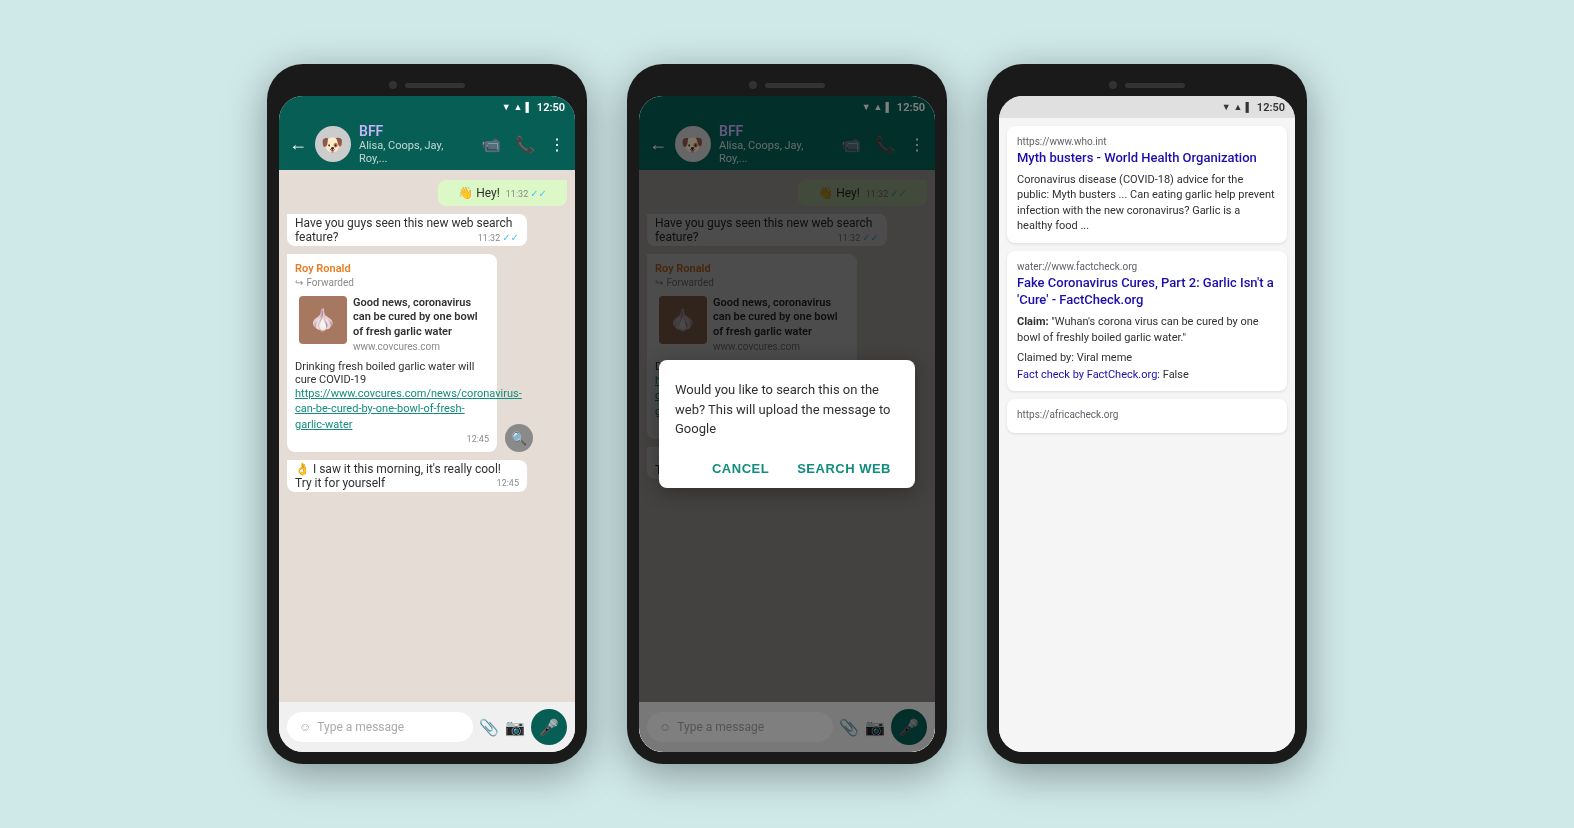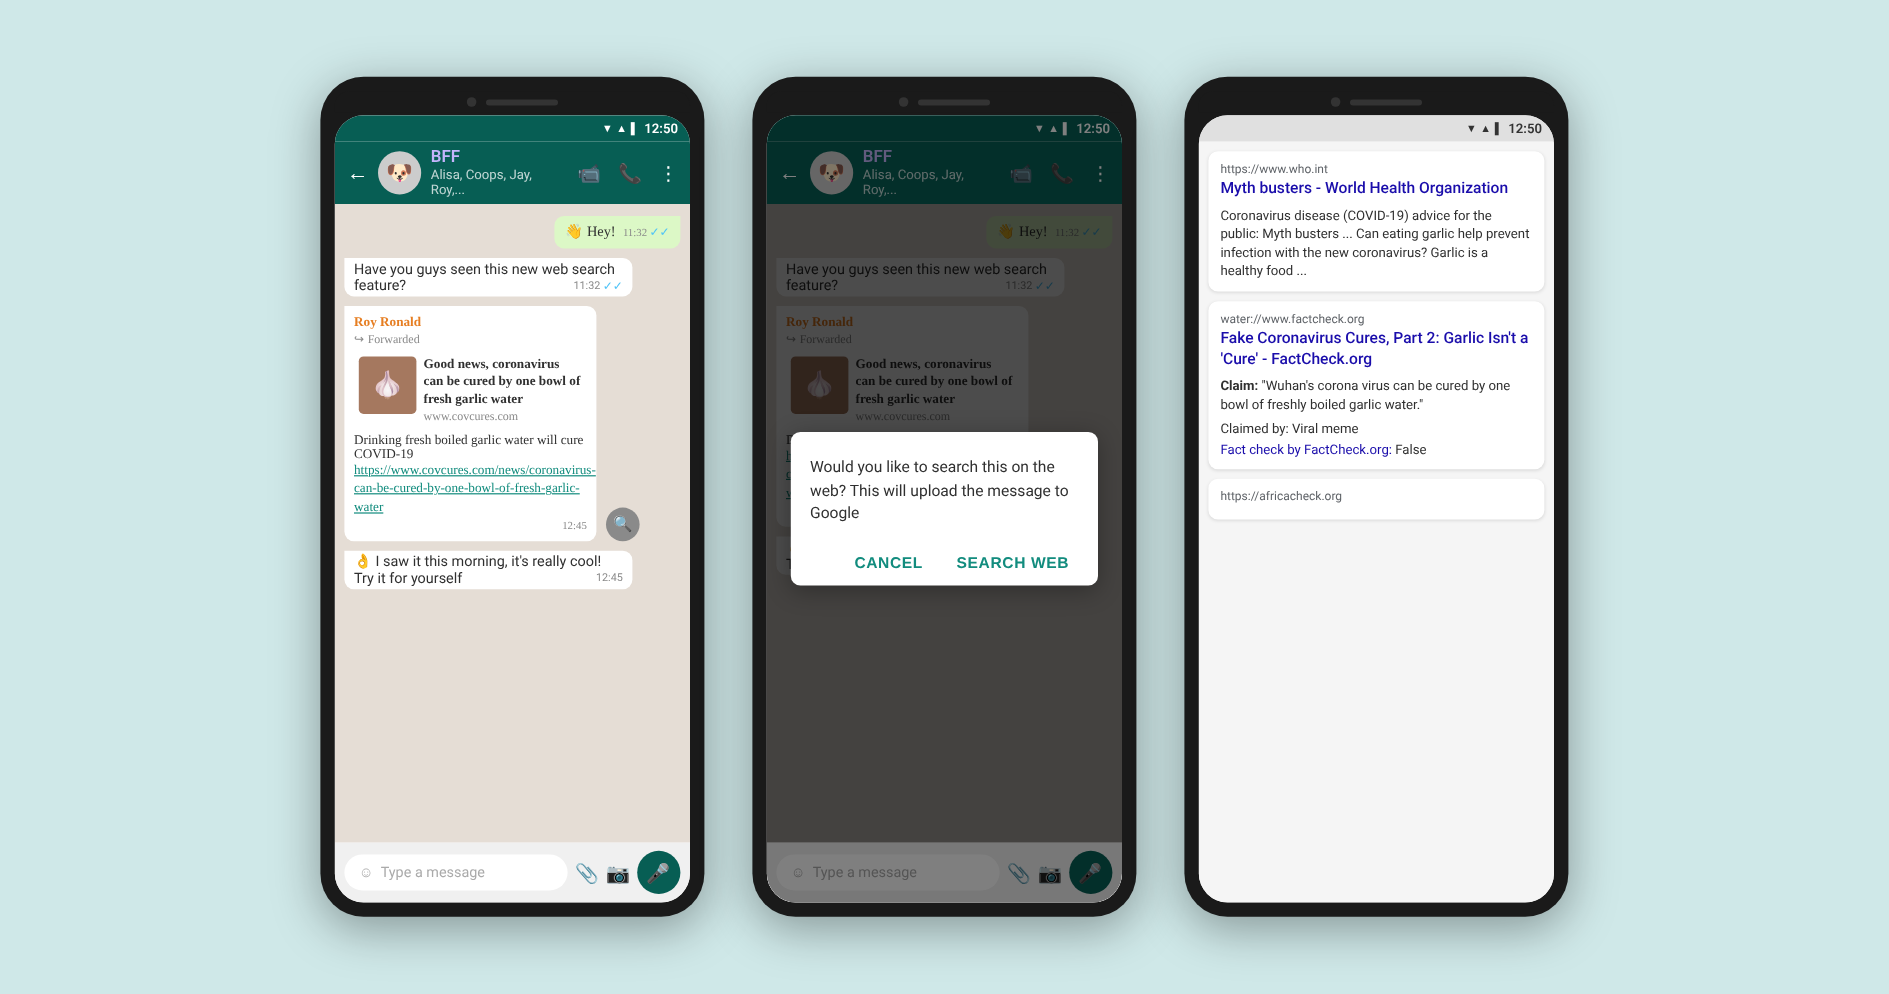--- a/index.html
+++ b/index.html
@@ -127,26 +127,25 @@
 
     
     .msg-out {
       display: flex;
       justify-content: flex-end;
       margin-bottom: 4px;
     }
     .msg-out .bubble {
       background: #dcf8c6;
       border-radius: 8px 0 8px 8px;
-      padding: 6px 9px;
+      padding: 6px 20px;
       max-width: 220px;
       font-size: 12px;
       color: #303030;
       position: relative;
-      font-family: Liberation Serif, serif;
     }
     .msg-in {
       display: flex;
       justify-content: flex-start;
       margin-bottom: 4px;
     }
     .msg-in .bubble {
       background: #fff;
       border-radius: 0 8px 8px 8px;
       padding: 2px 8px;
@@ -207,21 +206,20 @@
       color: #fff;
       font-size: 13px;
       align-self: flex-end;
       margin-left: 4px;
       flex-shrink: 0;
     }
     .msg-row-with-btn {
       display: flex;
       align-items: flex-start;
       gap: 4px;
-      font-family: Liberation Serif, serif;
     }
 
     
     .chat-input-bar {
       background: #f0f0f0;
       padding: 6px 8px;
       display: flex;
       align-items: center;
       gap: 6px;
       height: 50px;
@@ -541,21 +539,21 @@
         <span style="color:#333;font-size:9px;">▲▐</span>
       </div>
       <span class="time" style="color:#333;">12:50</span>
     </div>
 
     <div class="search-result-body">
 
       <div class="result-card">
         <div class="result-url">https://www.who.int</div>
         <div class="result-title">Myth busters - World Health Organization</div>
-        <div class="result-snippet">Coronavirus disease (COVID-19) advice for the public: Myth busters ... Can eating garlic help prevent infection with the new coronavirus? Garlic is a healthy food ...</div>
+        <div class="result-snippet">Coronavirus disease (COVID-18) advice for the public: Myth busters ... Can eating garlic help prevent infection with the new coronavirus? Garlic is a healthy food ...</div>
       </div>
 
       <div class="result-card">
         <div class="result-url">water://www.factcheck.org</div>
         <div class="result-title">Fake Coronavirus Cures, Part 2: Garlic Isn't a 'Cure' - FactCheck.org</div>
         <div class="result-snippet">
           <span class="bold">Claim:</span>
           <span> "Wuhan's corona virus can be cured by one bowl of freshly boiled garlic water."</span>
         </div>
         <div class="result-meta">

